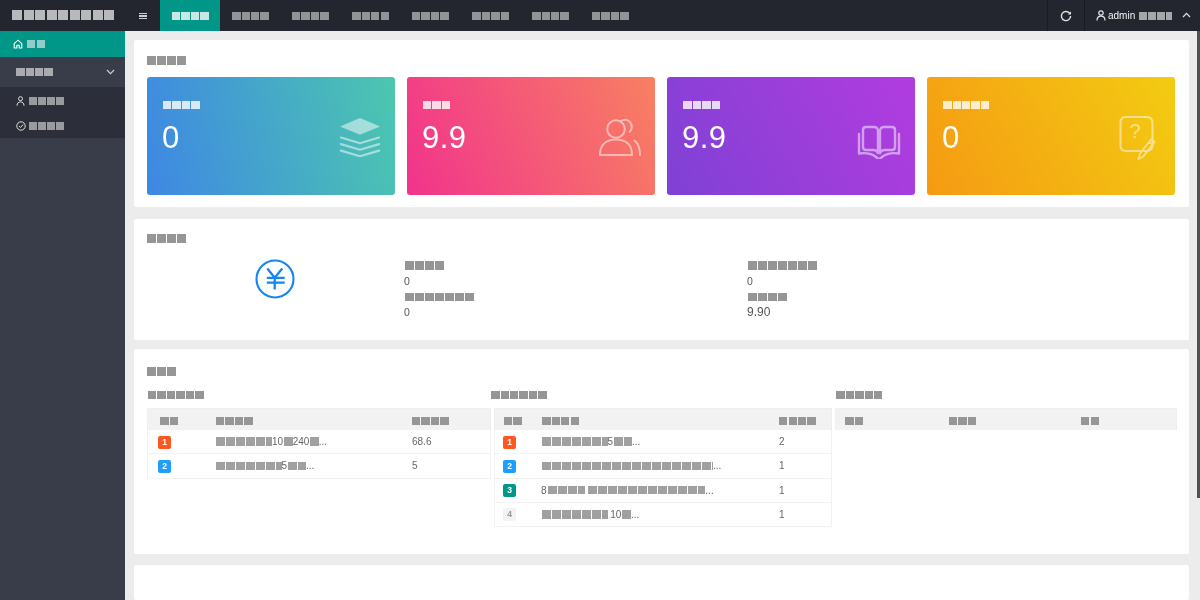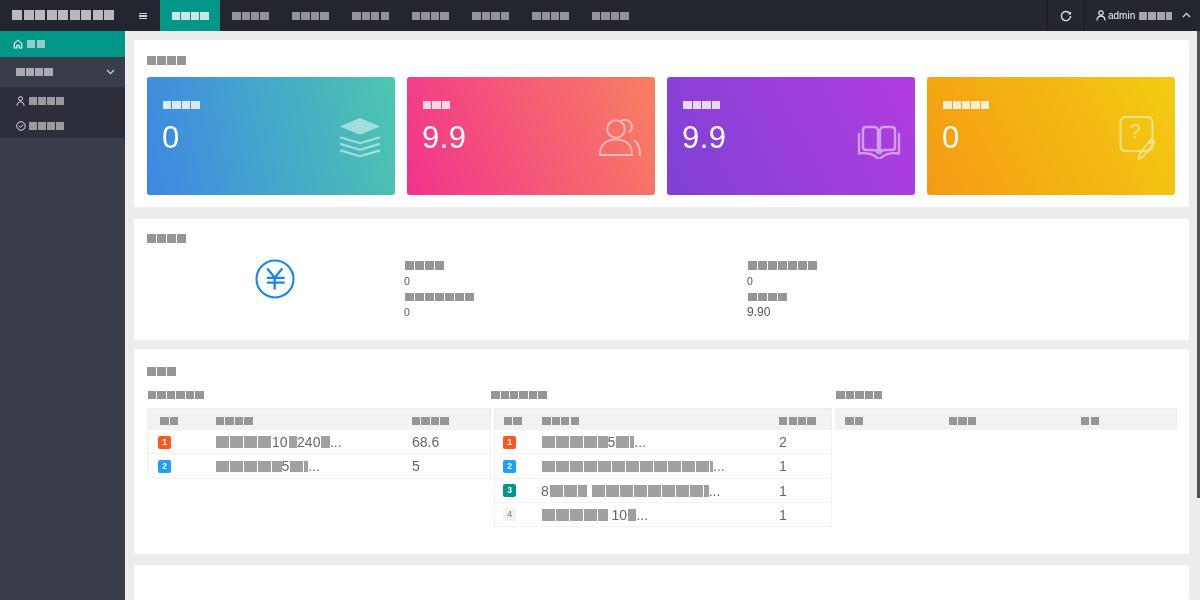--- a/index.html
+++ b/index.html
@@ -25,21 +25,21 @@
 .ttl{color:#555;font-size:10px}
 .box{top:77px;width:248px;height:118px;border-radius:3px;color:#fff}
 .blab{left:15px;top:22px;font-size:9.5px;font-weight:bold;position:absolute}
 .bnum{left:15px;top:43px;font-size:31px;position:absolute;letter-spacing:.5px}
 .bico{position:absolute;top:40px;right:13px;opacity:.5}
 
 .sub{color:#555;font-size:9.5px}
 .th{top:408px;height:22px;background:#f2f2f2;border:1px solid #eee;border-bottom:0}
 .hc{position:absolute;top:0;height:22px;line-height:23px;font-size:9.5px;color:#5e5e5e}
 .row{height:24.3px;background:#fff;border-left:1px solid #f2f2f2;border-right:1px solid #f2f2f2;border-bottom:1px solid #f2f2f2}
-.rc{position:absolute;top:0;height:24.3px;line-height:24.3px;font-size:14px;color:#666;white-space:nowrap}
+.rc{position:absolute;top:0;height:24.3px;line-height:24.3px;font-size:10px;color:#666;white-space:nowrap}
 .bdg{position:absolute;top:5.6px;width:13px;height:13px;border-radius:2px;color:#fff;
   font-size:8.5px;font-weight:bold;text-align:center;line-height:13px}
 </style></head>
 <body>
 <div class="a" id="hd"></div>
 <div class="a" id="logo"><i class="zh" style="width:9em"></i></div>
 <div class="a" id="burger"></div>
 <div class="a ntab on" style="left:160px"><i class="zh" style="width:4em"></i></div>
 <div class="a ntab" style="left:220px"><i class="zh" style="width:4em"></i></div>
 <div class="a ntab" style="left:280px"><i class="zh" style="width:4em"></i></div>

